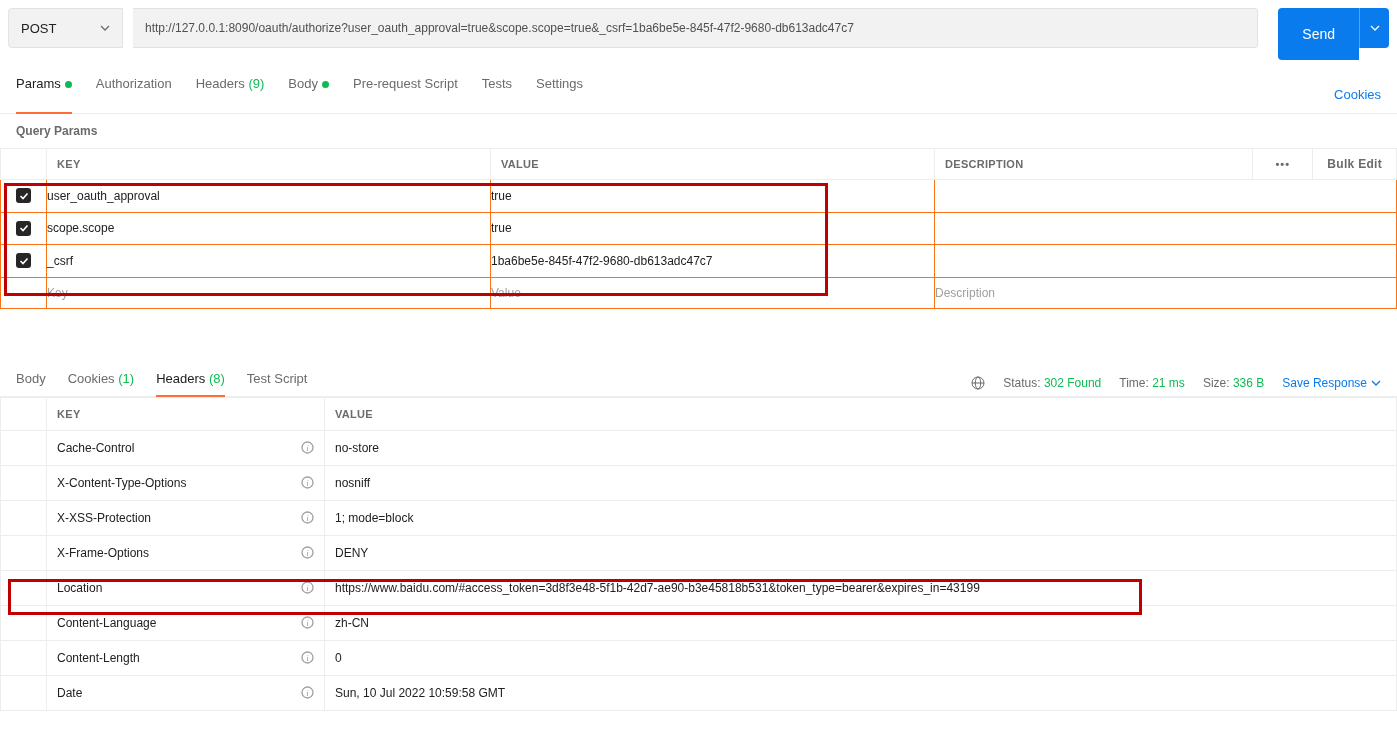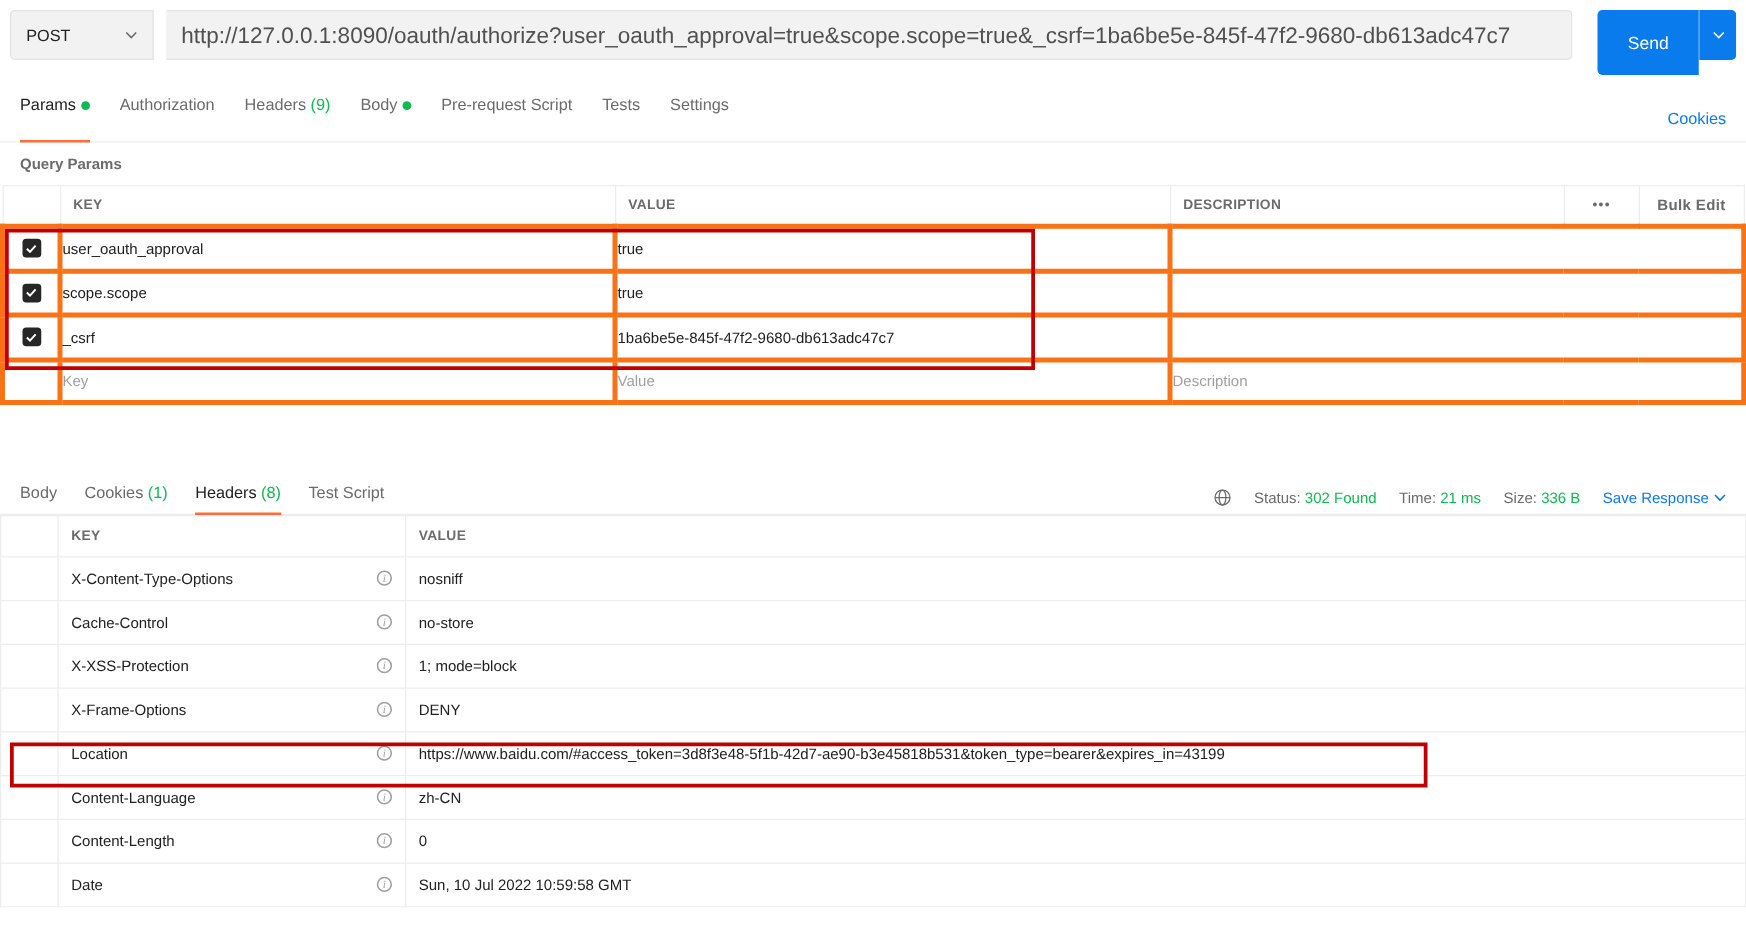--- a/index.html
+++ b/index.html
@@ -1,39 +1,39 @@
 <!DOCTYPE html>
 <html><head>
 <meta charset="utf-8">
 <style>
 * { box-sizing: border-box; margin: 0; padding: 0; }
 body { font-family: -apple-system, BlinkMacSystemFont, "Segoe UI", sans-serif; font-size: 12px; color: #212121; background: #fff; }
 
 .request-bar { display: flex; gap: 20px; padding: 8px; }
 .method-select { display: flex; align-items: center; justify-content: space-between; width: 115px; height: 40px; background: #f2f2f2; border: 1px solid #e2e2e2; border-radius: 4px 0 0 4px; padding: 0 12px; font-size: 13px; font-weight: 500; cursor: pointer; margin-right: -10px; }
 .chev-down { width: 10px; height: 10px; }
-.url-input { flex: 1; height: 40px; background: #f2f2f2; border: 1px solid #e2e2e2; border-left: 0; border-radius: 0 4px 4px 0; padding: 0 12px; font-size: 18px; color: #505050; outline: none; }
+.url-input { flex: 1; height: 40px; background: #f2f2f2; border: 1px solid #e2e2e2; border-left: 0; border-radius: 0 4px 4px 0; padding: 0 12px; font-size: 12px; color: #505050; outline: none; }
 .send-group { display: flex; }
 .send-btn { background: #097bed; color: #fff; border: none; height: 52px; padding: 0 24px; font-size: 14px; font-weight: 500; border-radius: 4px 0 0 4px; cursor: pointer; }
 .send-drop { background: #097bed; color: #fff; border: none; border-left: 1px solid rgba(255,255,255,0.3); height: 40px; width: 30px; border-radius: 0 4px 4px 0; cursor: pointer; display:flex; align-items:center; justify-content:center; }
 
 .tabs-row { display: flex; justify-content: space-between; align-items: center; padding: 8px 16px 0; border-bottom: 1px solid #ededed; }
 .tabs { display: flex; gap: 24px; }
 .tab { padding-bottom: 22px; font-size: 13px; color: #6b6b6b; cursor: pointer; position: relative; }
 .tab.active { color: #212121; font-weight: 500; }
 .tab.active::after { content: ''; position: absolute; left: 0; right: 0; bottom: -1px; height: 2px; background: #ff6c37; }
 .dot-green { display: inline-block; width: 7px; height: 7px; border-radius: 50%; background: #0cbb52; margin-left: 4px; vertical-align: middle; }
 .count-green { color: #0cbb52; }
 .cookies-link { color: #097bed; font-size: 13px; font-weight: 500; cursor: pointer; }
 
 .section-title { font-size: 12px; font-weight: 600; color: #6b6b6b; padding: 10px 16px; }
 
 .params-table { width: 100%; border-collapse: collapse; }
 .params-table th { text-align: left; font-size: 11px; font-weight: 600; color: #6b6b6b; padding: 8px 10px; border: 1px solid #ededed; background: #fff; letter-spacing: 0.3px; }
-.params-table td { padding: 8px 0; border: 4px solid #f97316; font-size: 12px; margin-left: 20px; }
+.params-table td { padding: 8px 0; border: 1px solid #f97316; font-size: 12px; margin-left: 20px; }
 .params-table .cb-col { width: 46px; text-align: center; }
 .params-table .key-col { width: 444px; }
 .params-table .val-col { width: 444px; }
 .params-table .act-col { width: 60px; text-align: center; }
 .checkbox { width: 15px; height: 15px; background: #262626; border-radius: 3px; display: inline-flex; align-items: center; justify-content: center; }
 .checkbox svg { width: 10px; height: 10px; }
 .placeholder { color: #a0a0a0; }
 .dots-icon { letter-spacing: 1px; color: #6b6b6b; cursor: pointer; }
 .bulk-edit { font-size: 12px; font-weight: 600; cursor: pointer; white-space: nowrap; padding: 0 4px; }
 
@@ -178,33 +178,33 @@
     <thead>
       <tr>
         <th class="h-cb"></th>
         <th class="h-key">KEY</th>
         <th>VALUE</th>
       </tr>
     </thead>
     <tbody id="headers-body">
     <tr>
           <td class="h-cb"></td>
+          <td class="h-key">Cache-Control<svg class="info-icon" viewBox="0 0 13 13">
+              <circle cx="6.5" cy="6.5" r="5.5"></circle>
+              <text x="6.5" y="9.5" text-anchor="middle">i</text>
+            </svg></td>
+          <td>no-store</td>
+        </tr>
+        <tr>
+          <td class="h-cb"></td>
           <td class="h-key">X-Content-Type-Options<svg class="info-icon" viewBox="0 0 13 13">
               <circle cx="6.5" cy="6.5" r="5.5"></circle>
               <text x="6.5" y="9.5" text-anchor="middle">i</text>
             </svg></td>
           <td>nosniff</td>
-        </tr>
-        <tr>
-          <td class="h-cb"></td>
-          <td class="h-key">Cache-Control<svg class="info-icon" viewBox="0 0 13 13">
-              <circle cx="6.5" cy="6.5" r="5.5"></circle>
-              <text x="6.5" y="9.5" text-anchor="middle">i</text>
-            </svg></td>
-          <td>no-store</td>
         </tr>
         <tr>
           <td class="h-cb"></td>
           <td class="h-key">X-XSS-Protection<svg class="info-icon" viewBox="0 0 13 13">
               <circle cx="6.5" cy="6.5" r="5.5"></circle>
               <text x="6.5" y="9.5" text-anchor="middle">i</text>
             </svg></td>
           <td>1; mode=block</td>
         </tr>
         <tr>

